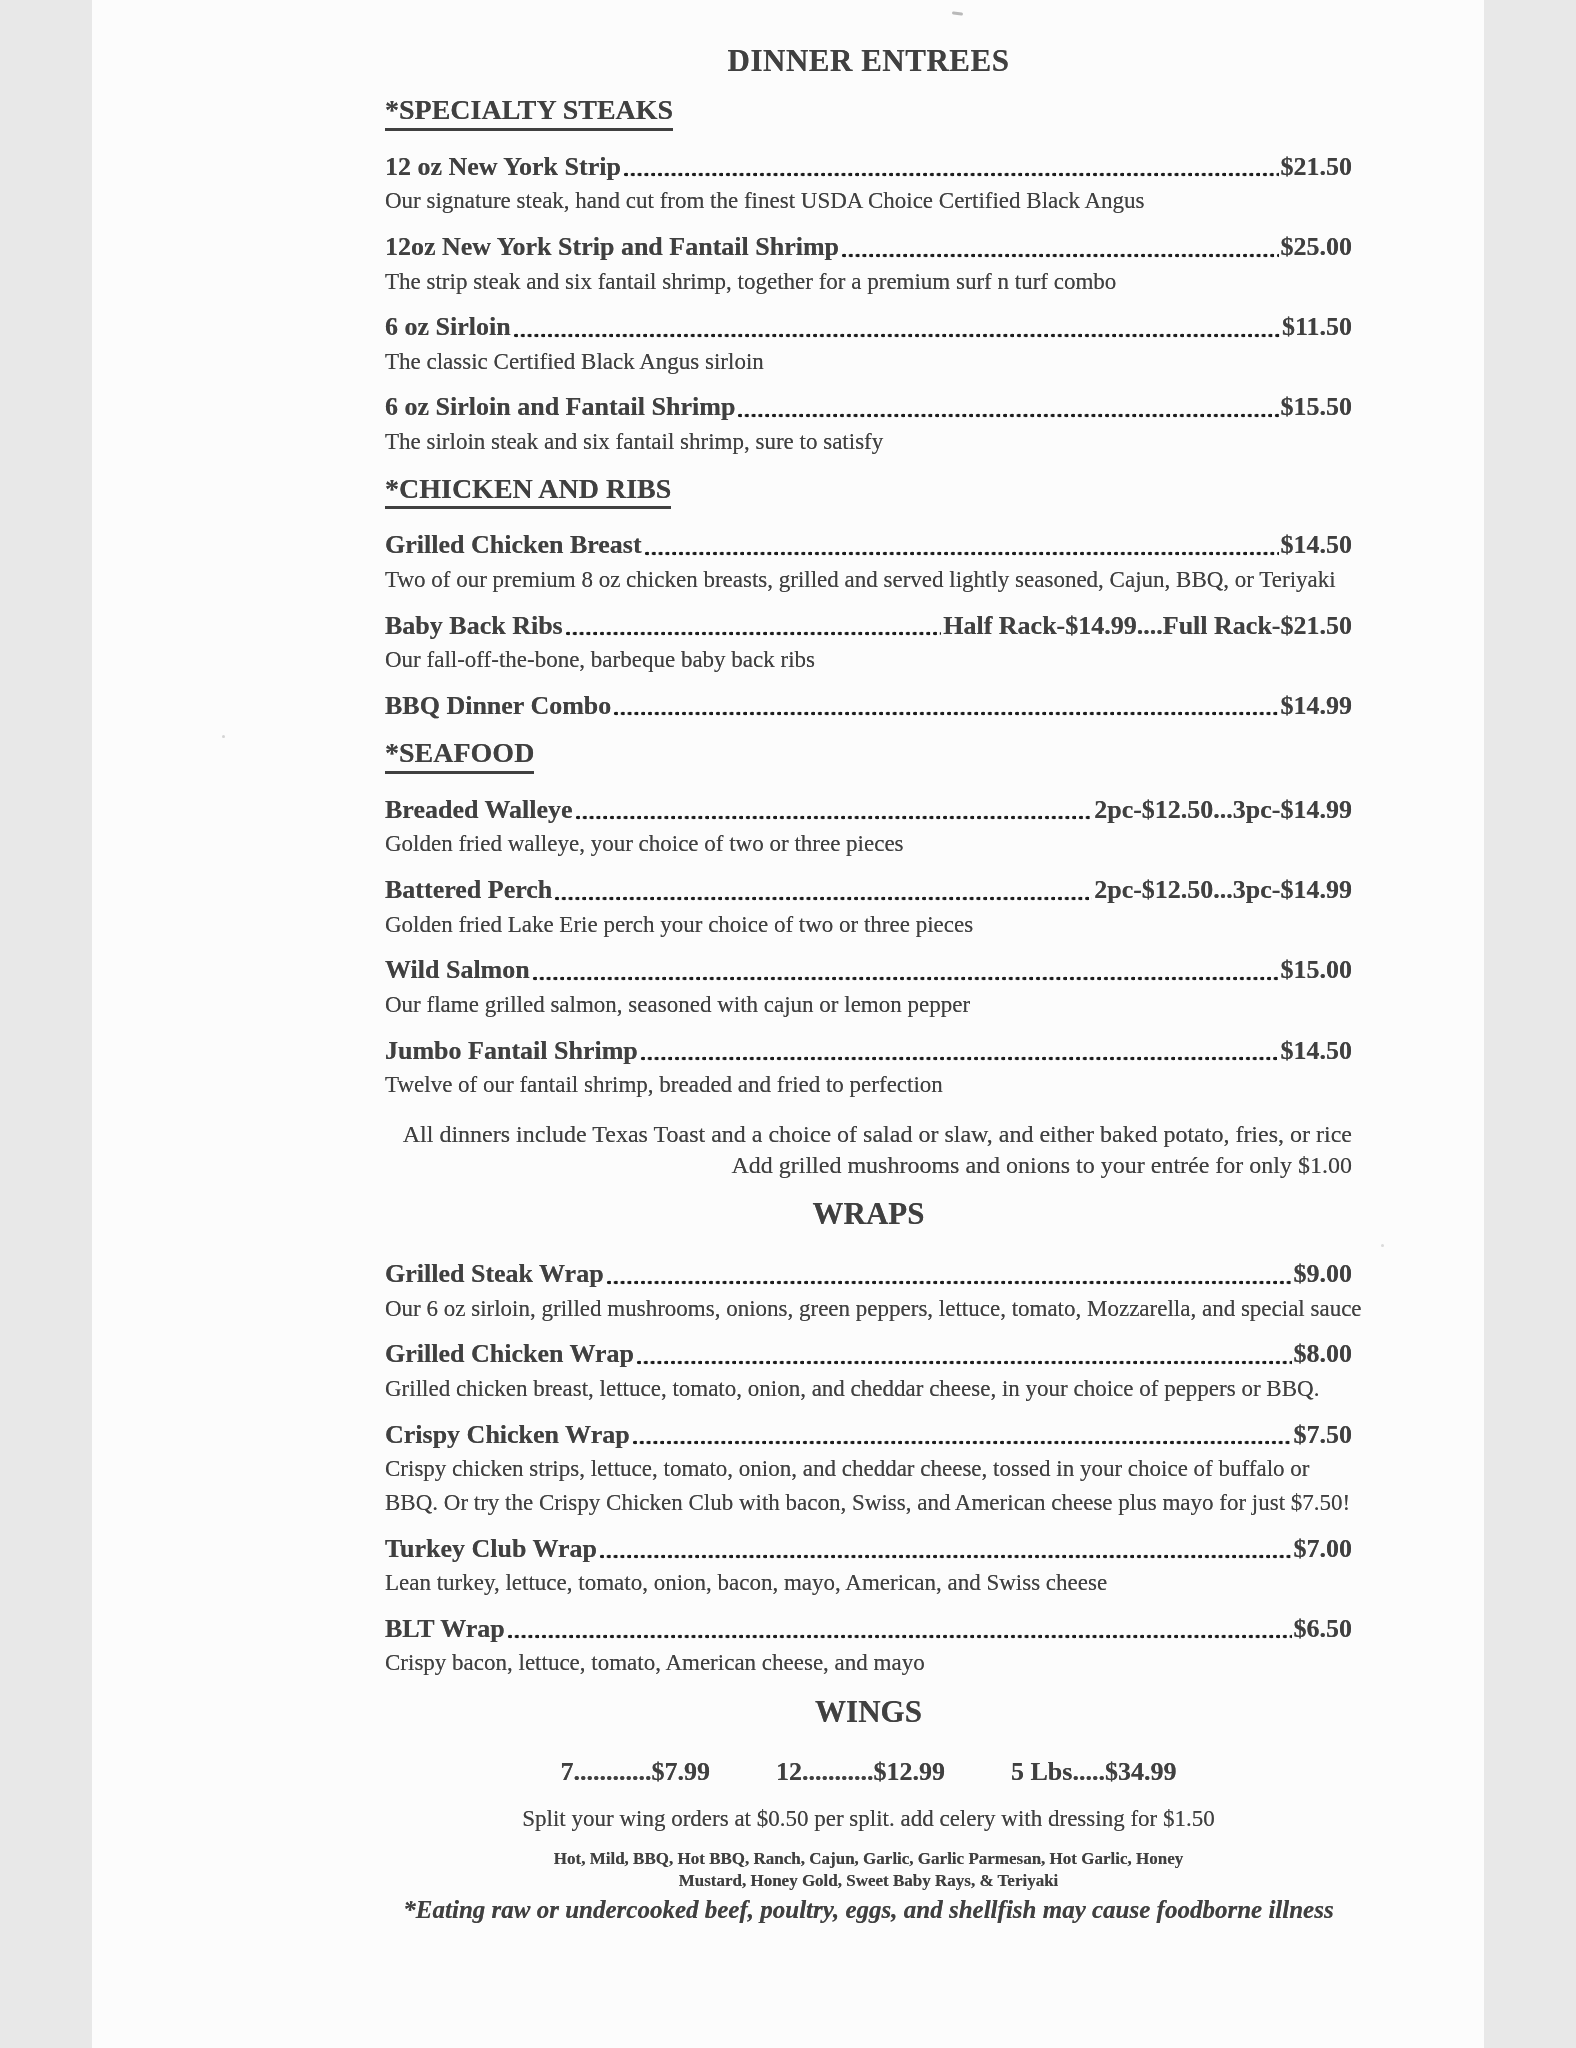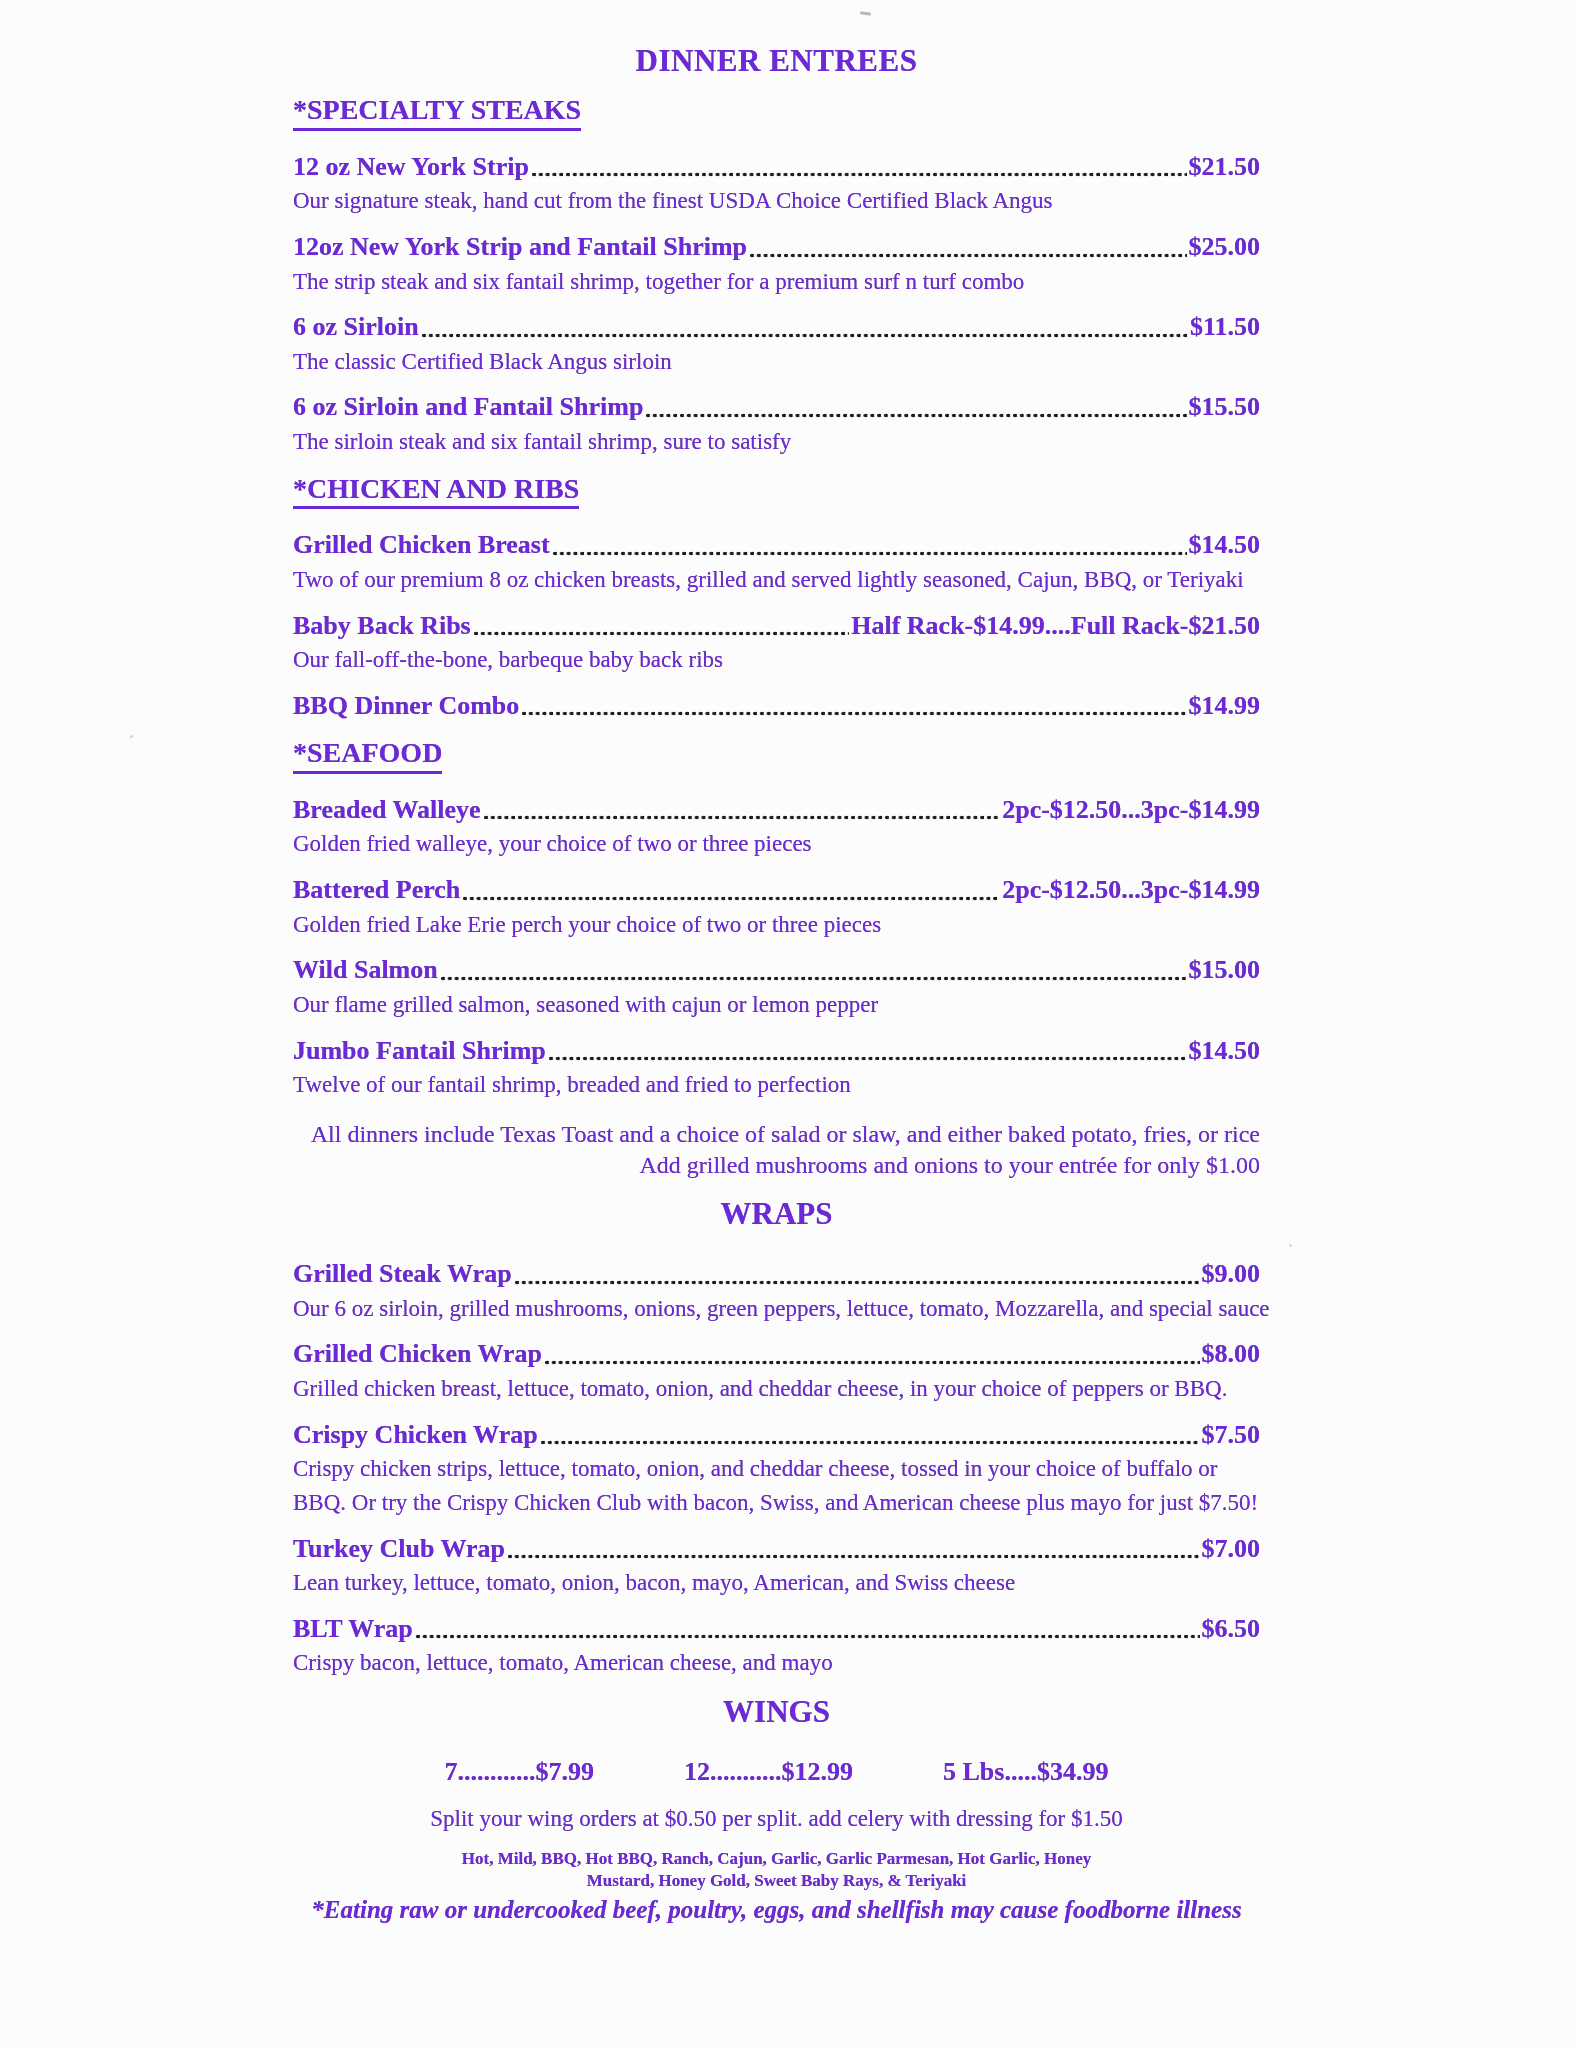--- a/index.html
+++ b/index.html
@@ -1,24 +1,24 @@
 <!DOCTYPE html>
 <html><head>
 <meta charset="utf-8">
 <style>
   html, body { margin: 0; padding: 0; }
   body { background: #e8e8e8; }
   .page {
     position: relative;
-    width: 1576px;
+    width: 1392px;
     height: 2048px;
     margin: 0 auto;
     background: #fcfcfc;
     font-family: "Liberation Serif", "DejaVu Serif", serif;
-    color: #6d28d9;
+    color: #404040;
     overflow: hidden;
     text-shadow: 0 0 0.4px rgba(20,20,20,0.55);
   }
   .content {
     position: absolute;
     left: 293px;
     top: 0;
     width: 967px;
     padding-top: 42px;
   }
@@ -76,21 +76,21 @@
     font-size: 31px;
     font-weight: bold;
     line-height: 1.2;
     text-align: center;
   }
   .wraps-items { margin-top: 6px; }
   .wings-row {
     margin-top: 12px;
     display: flex;
     justify-content: center;
-    gap: 90px;
+    gap: 66px;
     font-size: 26px;
     font-weight: bold;
     line-height: 1.25;
   }
   .split-note {
     margin-top: 16px;
     text-align: center;
     font-size: 23px;
     line-height: 1.3;
   }

